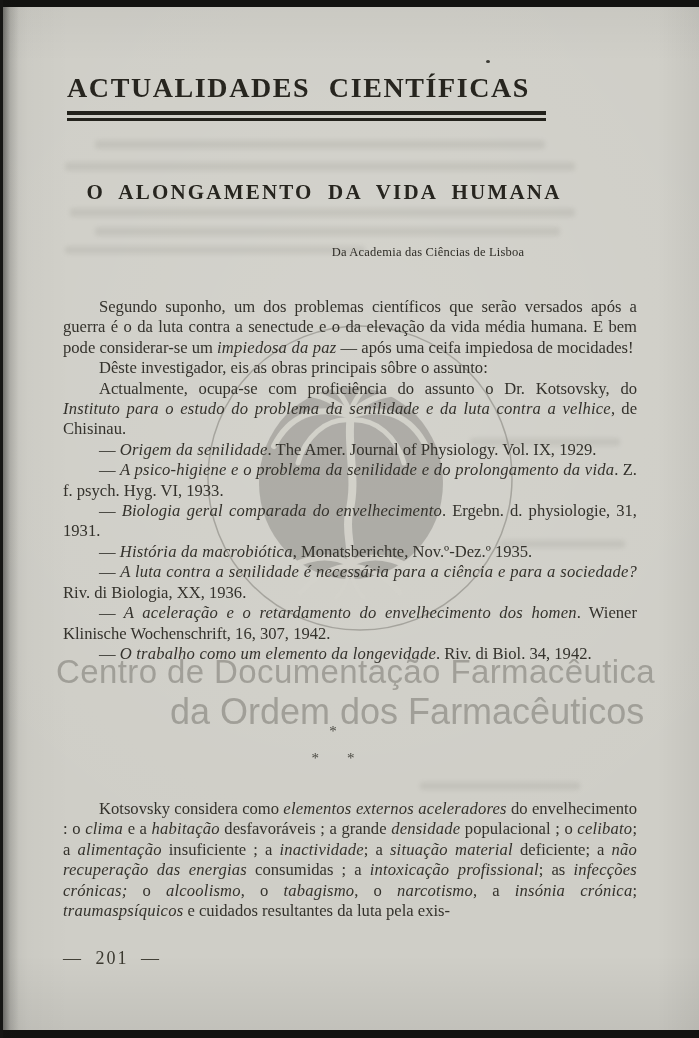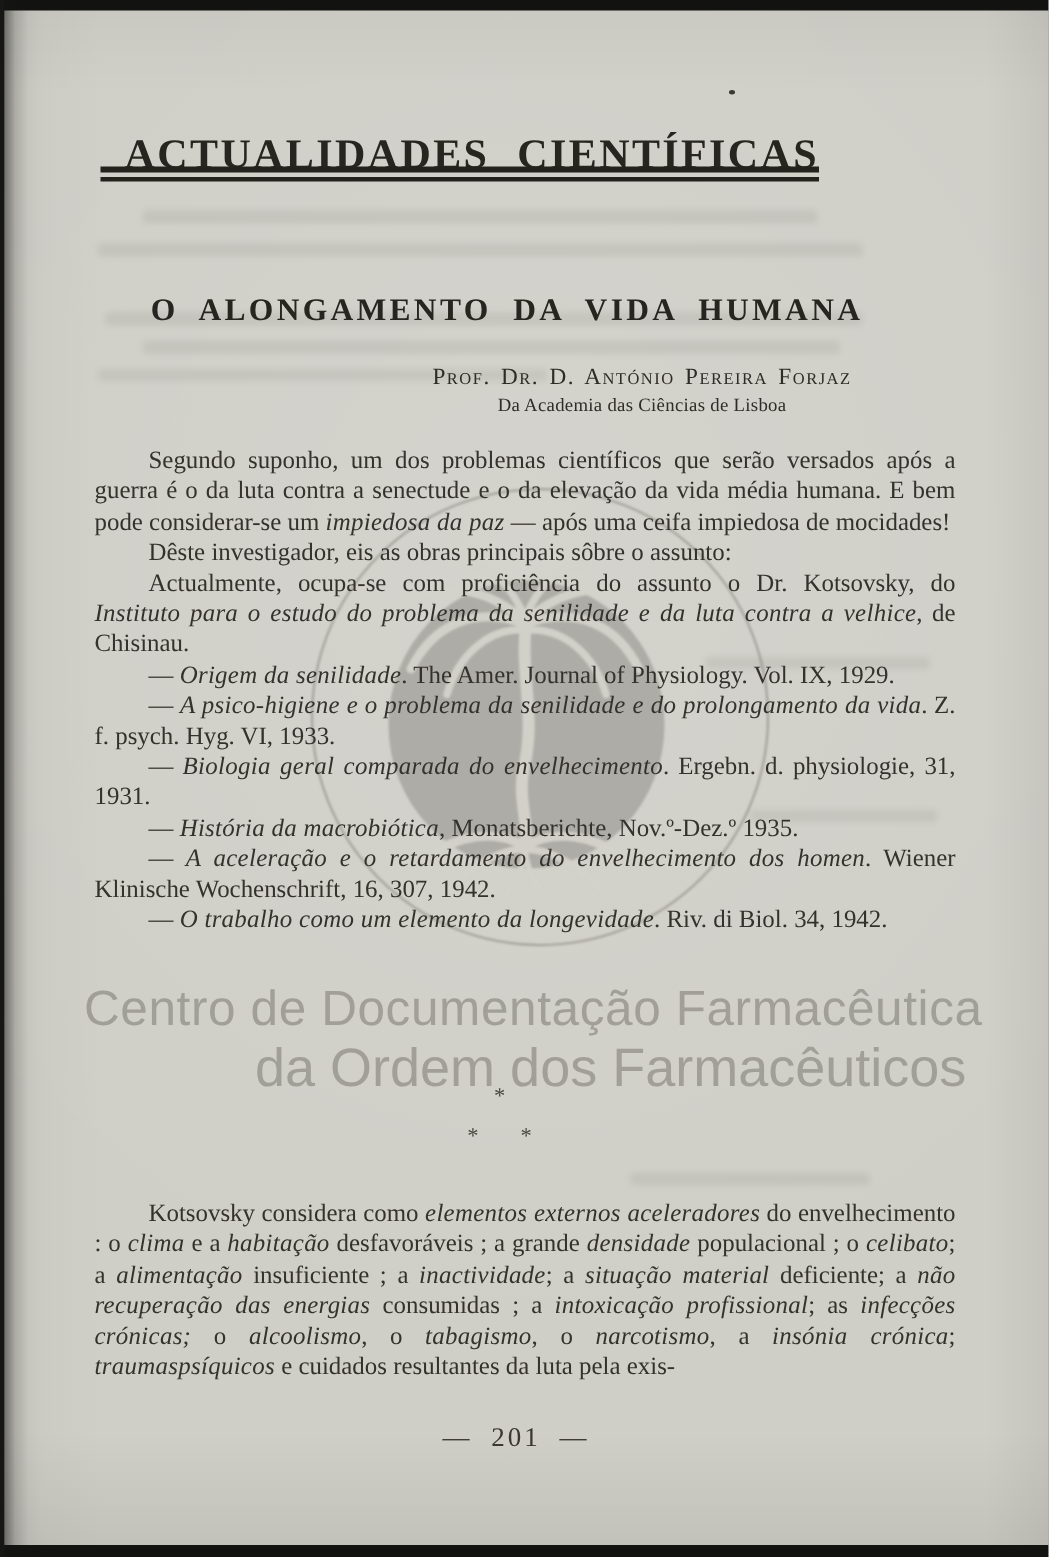--- a/index.html
+++ b/index.html
@@ -17,53 +17,53 @@
   
   .edge-top{position:absolute;left:0;top:0;width:699px;height:7px;background:#121210;}
   .edge-bottom{position:absolute;left:0;top:1030px;width:699px;height:8px;background:#121210;}
   .edge-left{position:absolute;left:0;top:0;width:3px;height:1038px;background:#161614;}
   .edge-left-shade{position:absolute;left:3px;top:0;width:16px;height:1038px;
     background:linear-gradient(90deg, rgba(20,20,18,0.45), rgba(20,20,18,0.12) 45%, rgba(20,20,18,0) 100%);}
   .speck{position:absolute;border-radius:50%;background:#3a3933;}
 
   
   .section-title{
-    position:absolute;left:67px;top:72px;margin:16px;
+    position:absolute;left:67px;top:72px;margin:0;
     font-size:28px;font-weight:bold;letter-spacing:1.6px;word-spacing:10px;
     color:#27251f;white-space:nowrap;
   }
   .title-rule{position:absolute;left:67px;width:479px;background:#23221c;}
   .rule1{top:111px;height:4px;}
   .rule2{top:118px;height:3px;}
 
   
   .bleed{position:absolute;background:#6b6a62;opacity:0.12;filter:blur(2px);border-radius:3px;}
 
   .article-title{
-    position:absolute;left:62px;top:180px;width:524px;margin:14px;
+    position:absolute;left:62px;top:180px;width:524px;margin:0;
     text-align:center;font-size:21px;font-weight:bold;letter-spacing:2.2px;word-spacing:7px;
     color:#27251f;white-space:nowrap;
   }
   .author-block{position:absolute;left:222px;top:243px;width:412px;text-align:center;color:#2e2c26;}
   .author-name{font-variant:small-caps;font-size:15.5px;letter-spacing:1px;word-spacing:2px;}
   .author-affil{font-size:12.5px;font-weight:normal;margin-top:2px;letter-spacing:0.2px;}
 
   
   .text-col{position:absolute;left:63px;width:574px;font-size:16.6px;line-height:20.4px;}
   .col-main{top:297px;}
   .col-closing{top:799px;}
   .bp{margin:0;text-indent:36px;text-align:justify;}
   .bp i{letter-spacing:0.2px;}
 
   .asterism{position:absolute;left:63px;top:724px;width:540px;text-align:center;
     font-size:15px;color:#4a4942;line-height:1;}
   .asterism .row2{margin-top:12px;}
   .asterism .star{display:inline-block;margin:0 14px;}
 
-  .page-number{position:absolute;left:63px;top:948px;width:562px;text-align:center;
+  .page-number{position:absolute;left:63px;top:948px;width:562px;
     font-size:18px;letter-spacing:2px;word-spacing:6px;color:#3a382f;}
 
   
   .wm-seal{position:absolute;left:200px;top:318px;width:320px;height:320px;filter:blur(0.6px);}
   .wm-text{position:absolute;font-family:"Liberation Sans", sans-serif;color:rgba(125,124,117,0.58);
     white-space:nowrap;font-weight:400;}
   .wm-line1{left:56px;top:653px;width:588px;font-size:33px;letter-spacing:0.4px;text-align:center;}
   .wm-line2{left:170px;top:691px;width:420px;font-size:36px;text-align:center;}
 </style>
 </head>
@@ -110,32 +110,32 @@
   <div class="bleed" style="left:500px;top:540px;width:125px;height:8px;"></div>
   <div class="bleed" style="left:420px;top:782px;width:160px;height:8px;"></div>
 
   <h1 class="section-title">ACTUALIDADES CIENTÍFICAS</h1>
   <div class="title-rule rule1"></div>
   <div class="title-rule rule2"></div>
 
   <h2 class="article-title">O ALONGAMENTO DA VIDA HUMANA</h2>
 
   <div class="author-block">
-    <div class="author-name">Prof. Dr. D. António Pereira Forjaz</div>
     <div class="author-affil">Da Academia das Ciências de Lisboa</div>
   </div>
 
   <div class="text-col col-main" id="body-main">
       <p class="bp"><span>Segundo suponho, um dos problemas científicos que serão versados após a guerra é o da luta contra a senectude e o da elevação da vida média humana. E bem pode considerar-se um </span><i>impiedosa da paz</i><span> — após uma ceifa impiedosa de mocidades!</span></p>
       <p class="bp"><span>Dêste investigador, eis as obras principais sôbre o assunto:</span></p>
       <p class="bp"><span>Actualmente, ocupa-se com proficiência do assunto o Dr. Kotsovsky, do </span><i>Instituto para o estudo do problema da senilidade e da luta contra a velhice</i><span>, de Chisinau.</span></p>
       <p class="bp"><span>— </span><i>Origem da senilidade</i><span>. The Amer. Journal of Physiology. Vol. IX, 1929.</span></p>
       <p class="bp"><span>— </span><i>A psico-higiene e o problema da senilidade e do prolongamento da vida</i><span>. Z. f. psych. Hyg. VI, 1933.</span></p>
       <p class="bp"><span>— </span><i>Biologia geral comparada do envelhecimento</i><span>. Ergebn. d. physiologie, 31, 1931.</span></p>
       <p class="bp"><span>— </span><i>História da macrobiótica</i><span>, Monatsberichte, Nov.º-Dez.º 1935.</span></p>
+      <p class="bp"><span>— </span><i>A luta contra a senilidade é necessária para a ciência e para a sociedade?</i><span> Riv. di Biologia, XX, 1936.</span></p>
       <p class="bp"><span>— </span><i>A aceleração e o retardamento do envelhecimento dos homen</i><span>. Wiener Klinische Wochenschrift, 16, 307, 1942.</span></p>
       <p class="bp"><span>— </span><i>O trabalho como um elemento da longevidade</i><span>. Riv. di Biol. 34, 1942.</span></p>
     </div>
 
   <div class="asterism">
     <div class="row1"><span class="star">*</span></div>
     <div class="row2">
       <span class="star">*</span><span class="star">*</span>
     </div>
   </div>

